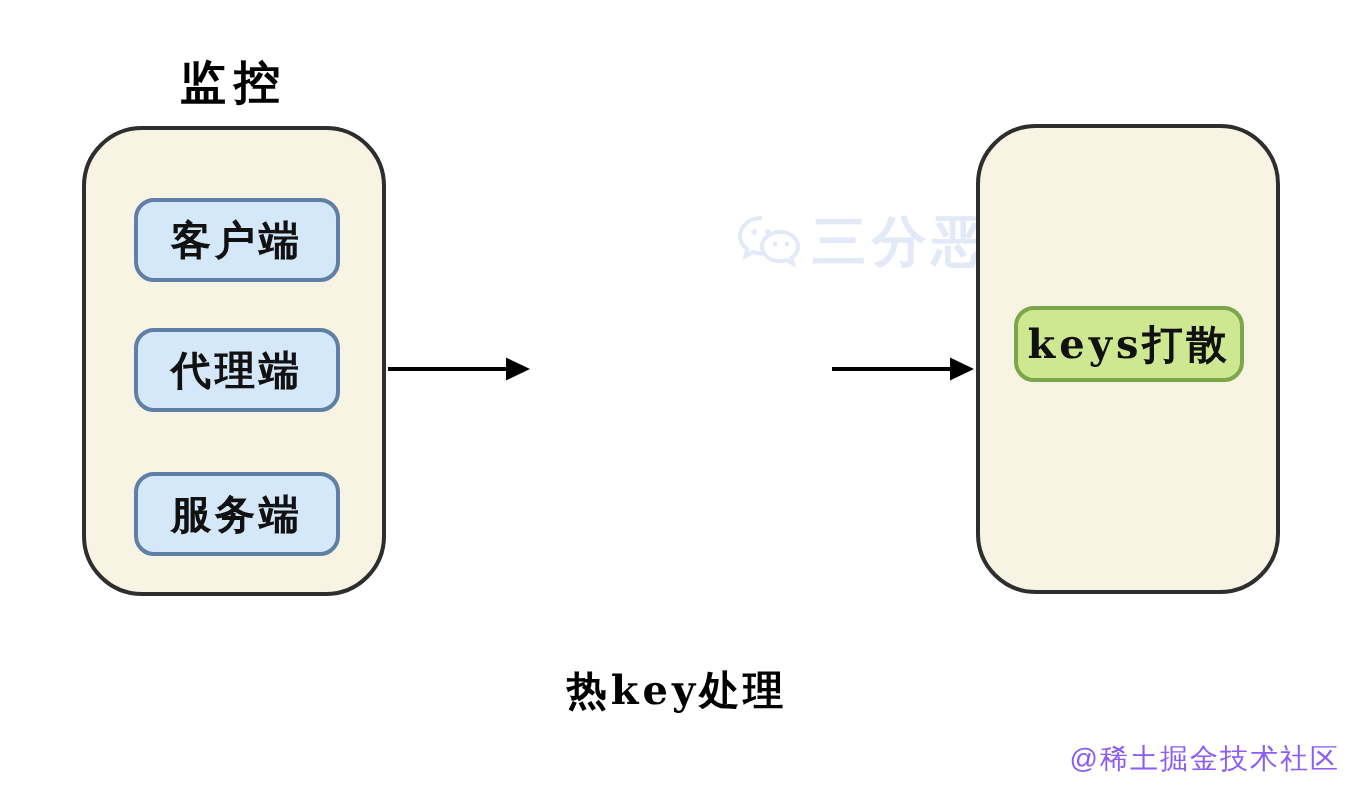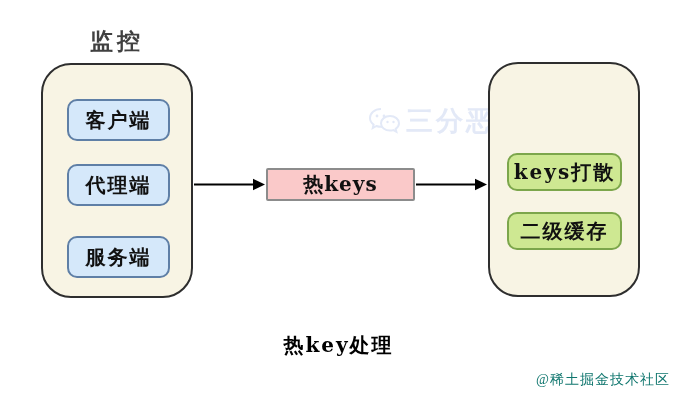--- a/index.html
+++ b/index.html
@@ -7,21 +7,21 @@
     position:relative;
     width:677px;height:401px;
     background:#ffffff;
     font-family:"DejaVu Serif","Liberation Serif",serif;
     overflow:hidden;
   }
   .group-label{
     position:absolute;
     left:41px;top:26px;width:152px;
     text-align:center;
-    font-size:23px;font-weight:600;color:#404040;
+    font-size:23px;font-weight:600;color:#000000;
     letter-spacing:4px;
   }
   .container{
     position:absolute;
     box-sizing:border-box;
     background:#F8F4E4;
     border:2px solid #2e2e2e;
     border-radius:30px;
   }
   .container.left{left:41px;top:63px;width:152px;height:235px;}
@@ -64,23 +64,23 @@
   .wm-center{
     position:absolute;left:368px;top:103px;
     display:flex;align-items:center;gap:4px;
     color:#E3E9F7;
     font-size:27px;font-weight:700;
     letter-spacing:3px;
     user-select:none;
   }
   .wm-corner{
     position:absolute;right:7px;top:371px;
-    color:#0f766e;
+    color:#8b5cf6;
     font-size:14px;
-    font-family:Liberation Serif, serif;
+    font-family:Liberation Sans, sans-serif;
     letter-spacing:1px;
     user-select:none;
   }
 </style>
 </head>
 <body>
 
 <div class="canvas">
 
   <div class="wm-center">
@@ -100,25 +100,23 @@
     </span>
     <span>三分恶</span>
   </div>
 
   <div class="group-label">监控</div>
   <div class="container left"></div>
   <div class="node blue n0">客户端</div>
   <div class="node blue n1">代理端</div>
   <div class="node blue n2">服务端</div>
 
-  <div class="node pink">热keys</div>
 
   <div class="container right"></div>
   <div class="node green n0">keys打散</div>
-  <div class="node green n1">二级缓存</div>
 
   <svg class="arrows">
     <g>
       <line x1="194" y1="184.5" x2="254" y2="184.5" stroke="#000" stroke-width="2"></line>
       <polygon points="253,178.8 265,184.5 253,190.2" fill="#000"></polygon>
     </g>
     <g>
       <line x1="416" y1="184.5" x2="476" y2="184.5" stroke="#000" stroke-width="2"></line>
       <polygon points="475,178.8 487,184.5 475,190.2" fill="#000"></polygon>
     </g>

